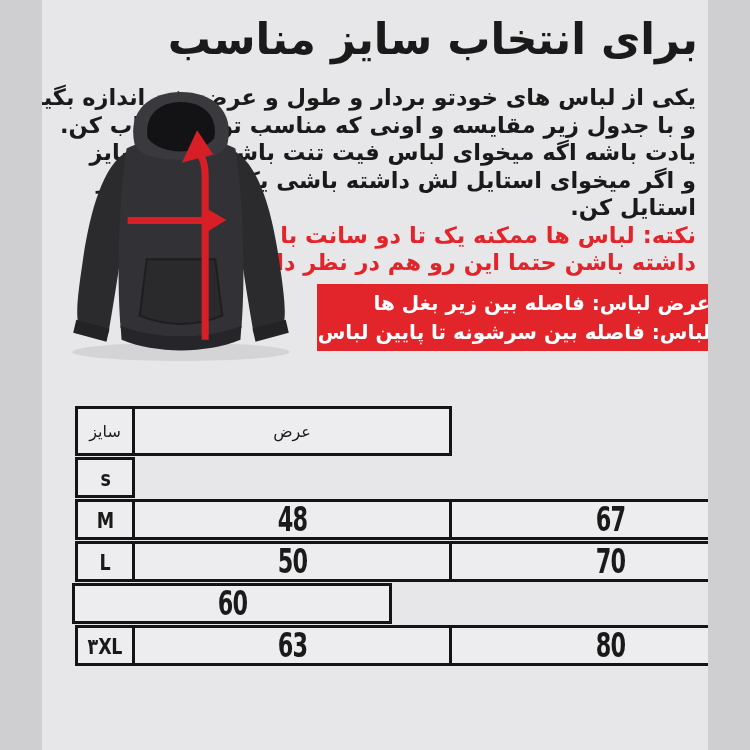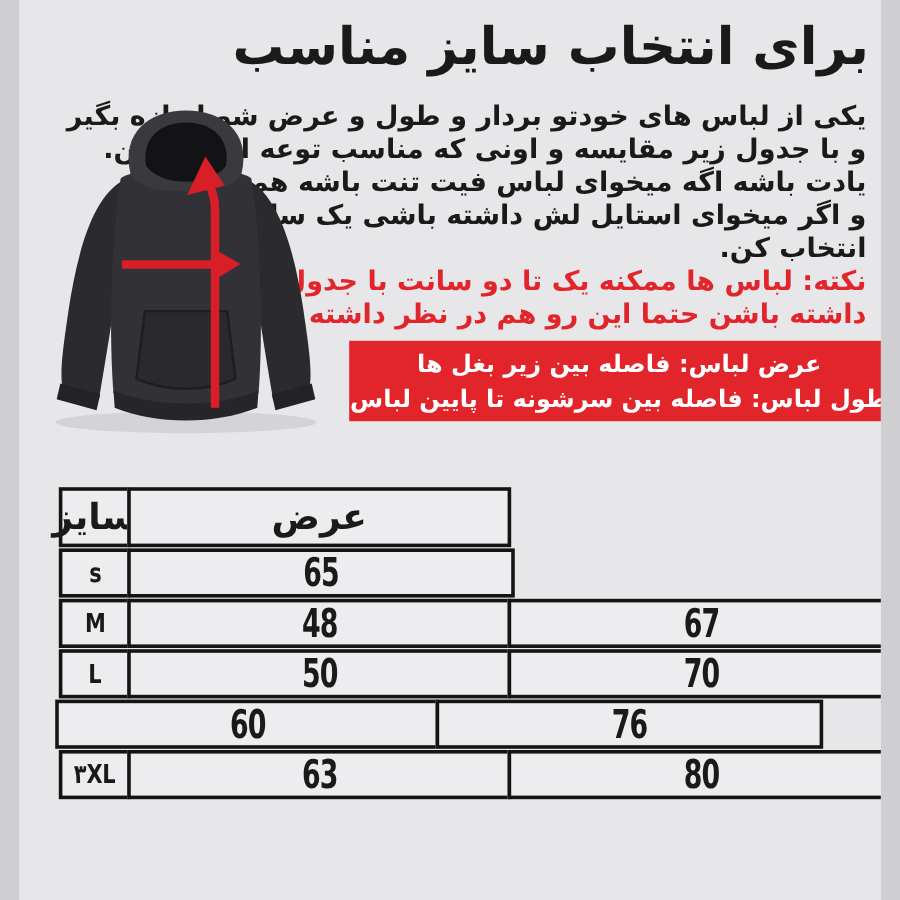--- a/index.html
+++ b/index.html
@@ -1,18 +1,18 @@
 <!DOCTYPE html>
 <html lang="fa"><head>
 <meta charset="utf-8">
 <style>
   * { margin:0; padding:0; box-sizing:border-box; }
   body { background:#cfcfd2; font-family:"DejaVu Sans", sans-serif; }
   .canvas {
-    position:relative; width:718px; height:750px; margin:0 auto;
+    position:relative; width:666px; height:750px; margin:0 auto;
     background:#e7e7e9; overflow:hidden; color:#1a1a1a;
   }
   .title {
     position:absolute; top:14px; right:10px; width:730px;
     direction:rtl; text-align:right;
     font-size:43px; font-weight:900; letter-spacing:-1px;
   }
   .copy {
     position:absolute; top:84px; right:12px; width:540px;
     direction:rtl; text-align:right;
@@ -32,39 +32,39 @@
   .trow { display:flex; height:41px; margin-bottom:1px; }
   .trow.head { height:50px; }
   .cell {
     border:3px solid #141414; background:#ededef;
     display:flex; align-items:center; justify-content:center;
     height:100%;
   }
   .cell.size   { width:60px; }
   .cell.width  { width:320px; margin-left:-3px; }
   .cell.length { width:323px; margin-left:-3px; }
-  .hcell { font-size:30px; font-weight:700; direction:rtl; }
+  .hcell { font-size:16px; font-weight:400; direction:rtl; }
   .size-label { font-size:19px; font-weight:900; letter-spacing:-0.5px;
     display:inline-block; transform:scale(0.92,1.15); }
   .num { font-size:28px; font-weight:900; display:inline-block;
     transform:scale(0.8,1.18); letter-spacing:-1px; }
 </style>
 </head>
 <body>
 
 <div class="canvas">
 
   <div class="title">برای انتخاب سایز مناسب</div>
 
   <div class="copy">
     <div class="line">یکی از لباس های خودتو بردار و طول و عرض شو اندازه بگیر</div>
     <div class="line">و با جدول زیر مقایسه و اونی که مناسب توعه انتخاب کن.</div>
     <div class="line">یادت باشه اگه میخوای لباس فیت تنت باشه همون سایز</div>
     <div class="line">و اگر میخوای استایل لش داشته باشی یک سایز بزرگتر</div>
-    <div class="line">انتخاب کن.</div>
+    <div class="line">استایل کن.</div>
     <div class="line note-line">نکته: لباس ها ممکنه یک تا دو سانت با جدول اختلاف</div>
     <div class="line note-line">داشته باشن حتما این رو هم در نظر داشته باش</div>
   </div>
 
   <div class="hoodie-wrap">
     <svg viewBox="0 0 260 278" width="262" height="280">
 
       <ellipse cx="130" cy="264" rx="108" ry="9" fill="rgba(0,0,0,0.08)"></ellipse>
 
       <path d="M78,64 C52,78 40,125 33,170 C29,198 25,222 28,236 L58,245 C63,216 68,185 73,150 L76,90 Z" fill="#2b2b2e"></path>
@@ -102,23 +102,20 @@
   <div class="size-table">
     <div class="trow head">
       <div class="cell size hcell">سایز</div>
       <div class="cell width hcell">عرض</div>
     </div>
 
     <div class="trow">
       <div class="cell size">
           <span class="size-label">s</span>
         </div>
-      <div class="cell length">
-          <span class="num">65</span>
-        </div>
     </div>
 
     <div class="trow">
       <div class="cell size">
           <span class="size-label">M</span>
         </div>
       <div class="cell width">
           <span class="num">48</span>
         </div>
       <div class="cell length">
@@ -136,23 +133,20 @@
       <div class="cell length">
           <span class="num">70</span>
         </div>
     </div>
 
 
     <div class="trow">
       <div class="cell width">
           <span class="num">60</span>
         </div>
-      <div class="cell length">
-          <span class="num">76</span>
-        </div>
     </div>
 
     <div class="trow">
       <div class="cell size">
           <span class="size-label">۳XL</span>
         </div>
       <div class="cell width">
           <span class="num">63</span>
         </div>
       <div class="cell length">

